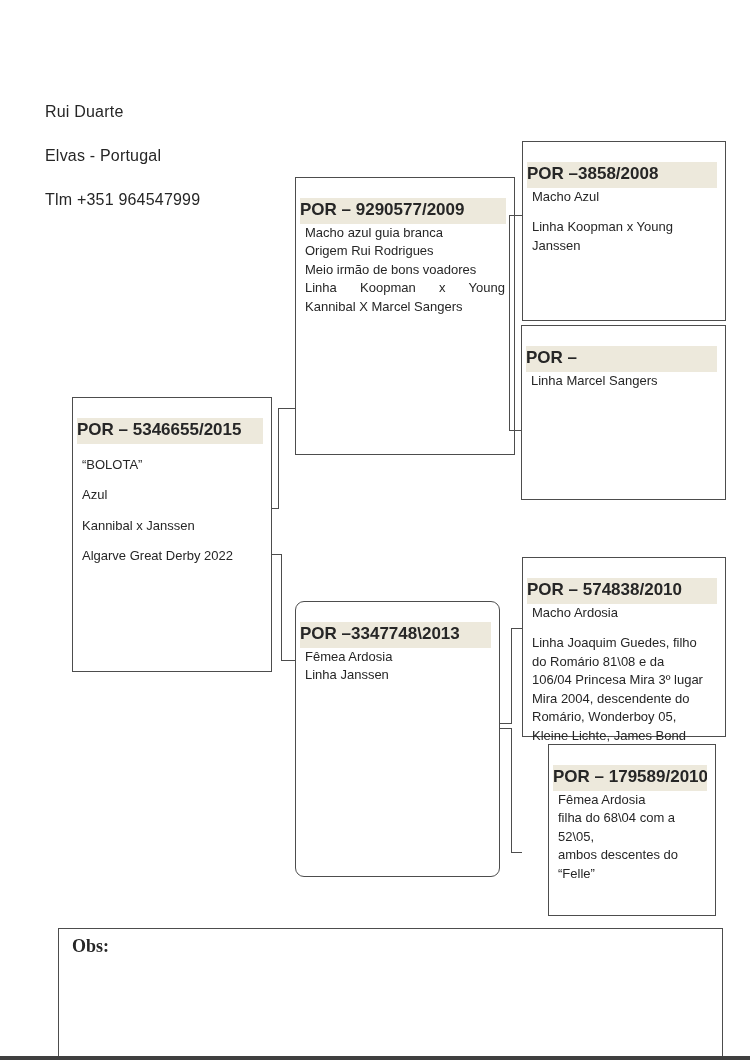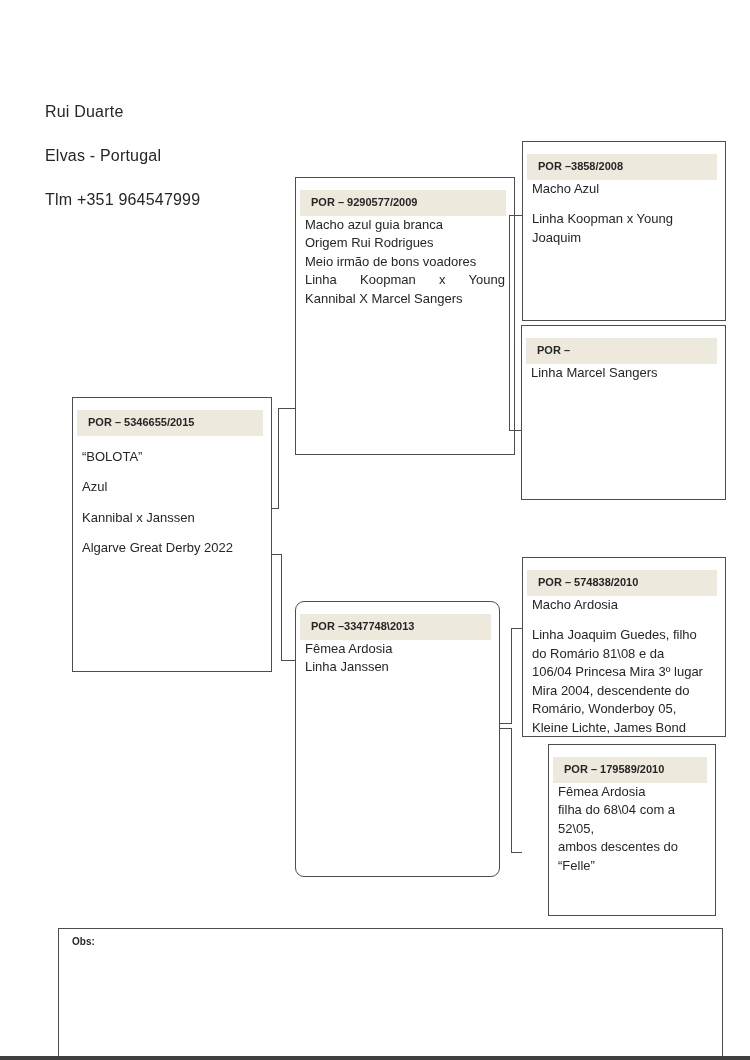--- a/index.html
+++ b/index.html
@@ -13,35 +13,35 @@
     width:750px;height:1060px;position:relative;background:#ffffff;
     font-family:"Liberation Sans", sans-serif;color:var(--text);overflow:hidden;
   }
   .owner{position:absolute;left:45px;top:103px;width:300px;}
   .owner div{font-weight:normal;font-size:16px;margin-bottom:26px;letter-spacing:.2px;}
   .pbox{
     position:absolute;background:#fff;border:1px solid var(--border);
     font-size:13px;line-height:18.5px;
   }
   .ring{
-    background:var(--highlight);font-weight:bold;font-size:11px;
-    margin:12px 8px 0 4px;padding:3px 0 4px 11px;white-space:nowrap;overflow:hidden;
+    background:var(--highlight);font-weight:bold;font-size:17px;
+    margin:20px 8px 0 4px;padding:3px 0 4px 0;white-space:nowrap;overflow:hidden;
   }
   .pbox p{margin:0;padding:0 9px;}
   .pbox p.gap{margin-top:12px;}
   .pbox p.gap-lg{}
   .pbox p.jline{text-align:justify;text-align-last:justify;}
   .ln{position:absolute;background:var(--border);}
   .ln.h{height:1px;}
   .ln.v{width:1px;}
   .obsbox{
     position:absolute;left:58px;top:928px;width:665px;height:132px;
     border:1px solid var(--border);border-bottom:none;background:#fff;
   }
-  .obsbox .obslabel{font-weight:bold;font-size:10px;padding:7px 0 0 13px;}
+  .obsbox .obslabel{font-weight:bold;font-size:18px;padding:7px 0 0 13px;font-family:Liberation Serif, serif;}
   .pagebottom{position:absolute;left:0;top:1056px;width:750px;height:4px;background:#3F3F3F;}
 </style>
 </head>
 <body>
 
 <div class="owner">
   <div>Rui Duarte</div>
   <div>Elvas - Portugal</div>
   <div>Tlm +351 964547999</div>
 </div>
@@ -66,21 +66,21 @@
 <div class="pbox" style="left:295px;top:601px;width:205px;height:276px;border-radius:9px;">
   <div class="ring">POR –3347748\2013</div>
   <p>Fêmea Ardosia</p>
   <p class="gap-lg">Linha Janssen</p>
 </div>
 
 <div class="pbox" style="left:522px;top:141px;width:204px;height:180px;">
   <div class="ring">POR –3858/2008</div>
   <p>Macho Azul</p>
   <p class="gap">Linha Koopman x Young</p>
-  <p>Joaquim</p>
+  <p>Janssen</p>
 </div>
 
 <div class="pbox" style="left:521px;top:325px;width:205px;height:175px;">
   <div class="ring">POR –</div>
   <p>Linha Marcel Sangers</p>
 </div>
 
 <div class="pbox" style="left:522px;top:557px;width:204px;height:180px;">
   <div class="ring">POR – 574838/2010</div>
   <p>Macho Ardosia</p>

